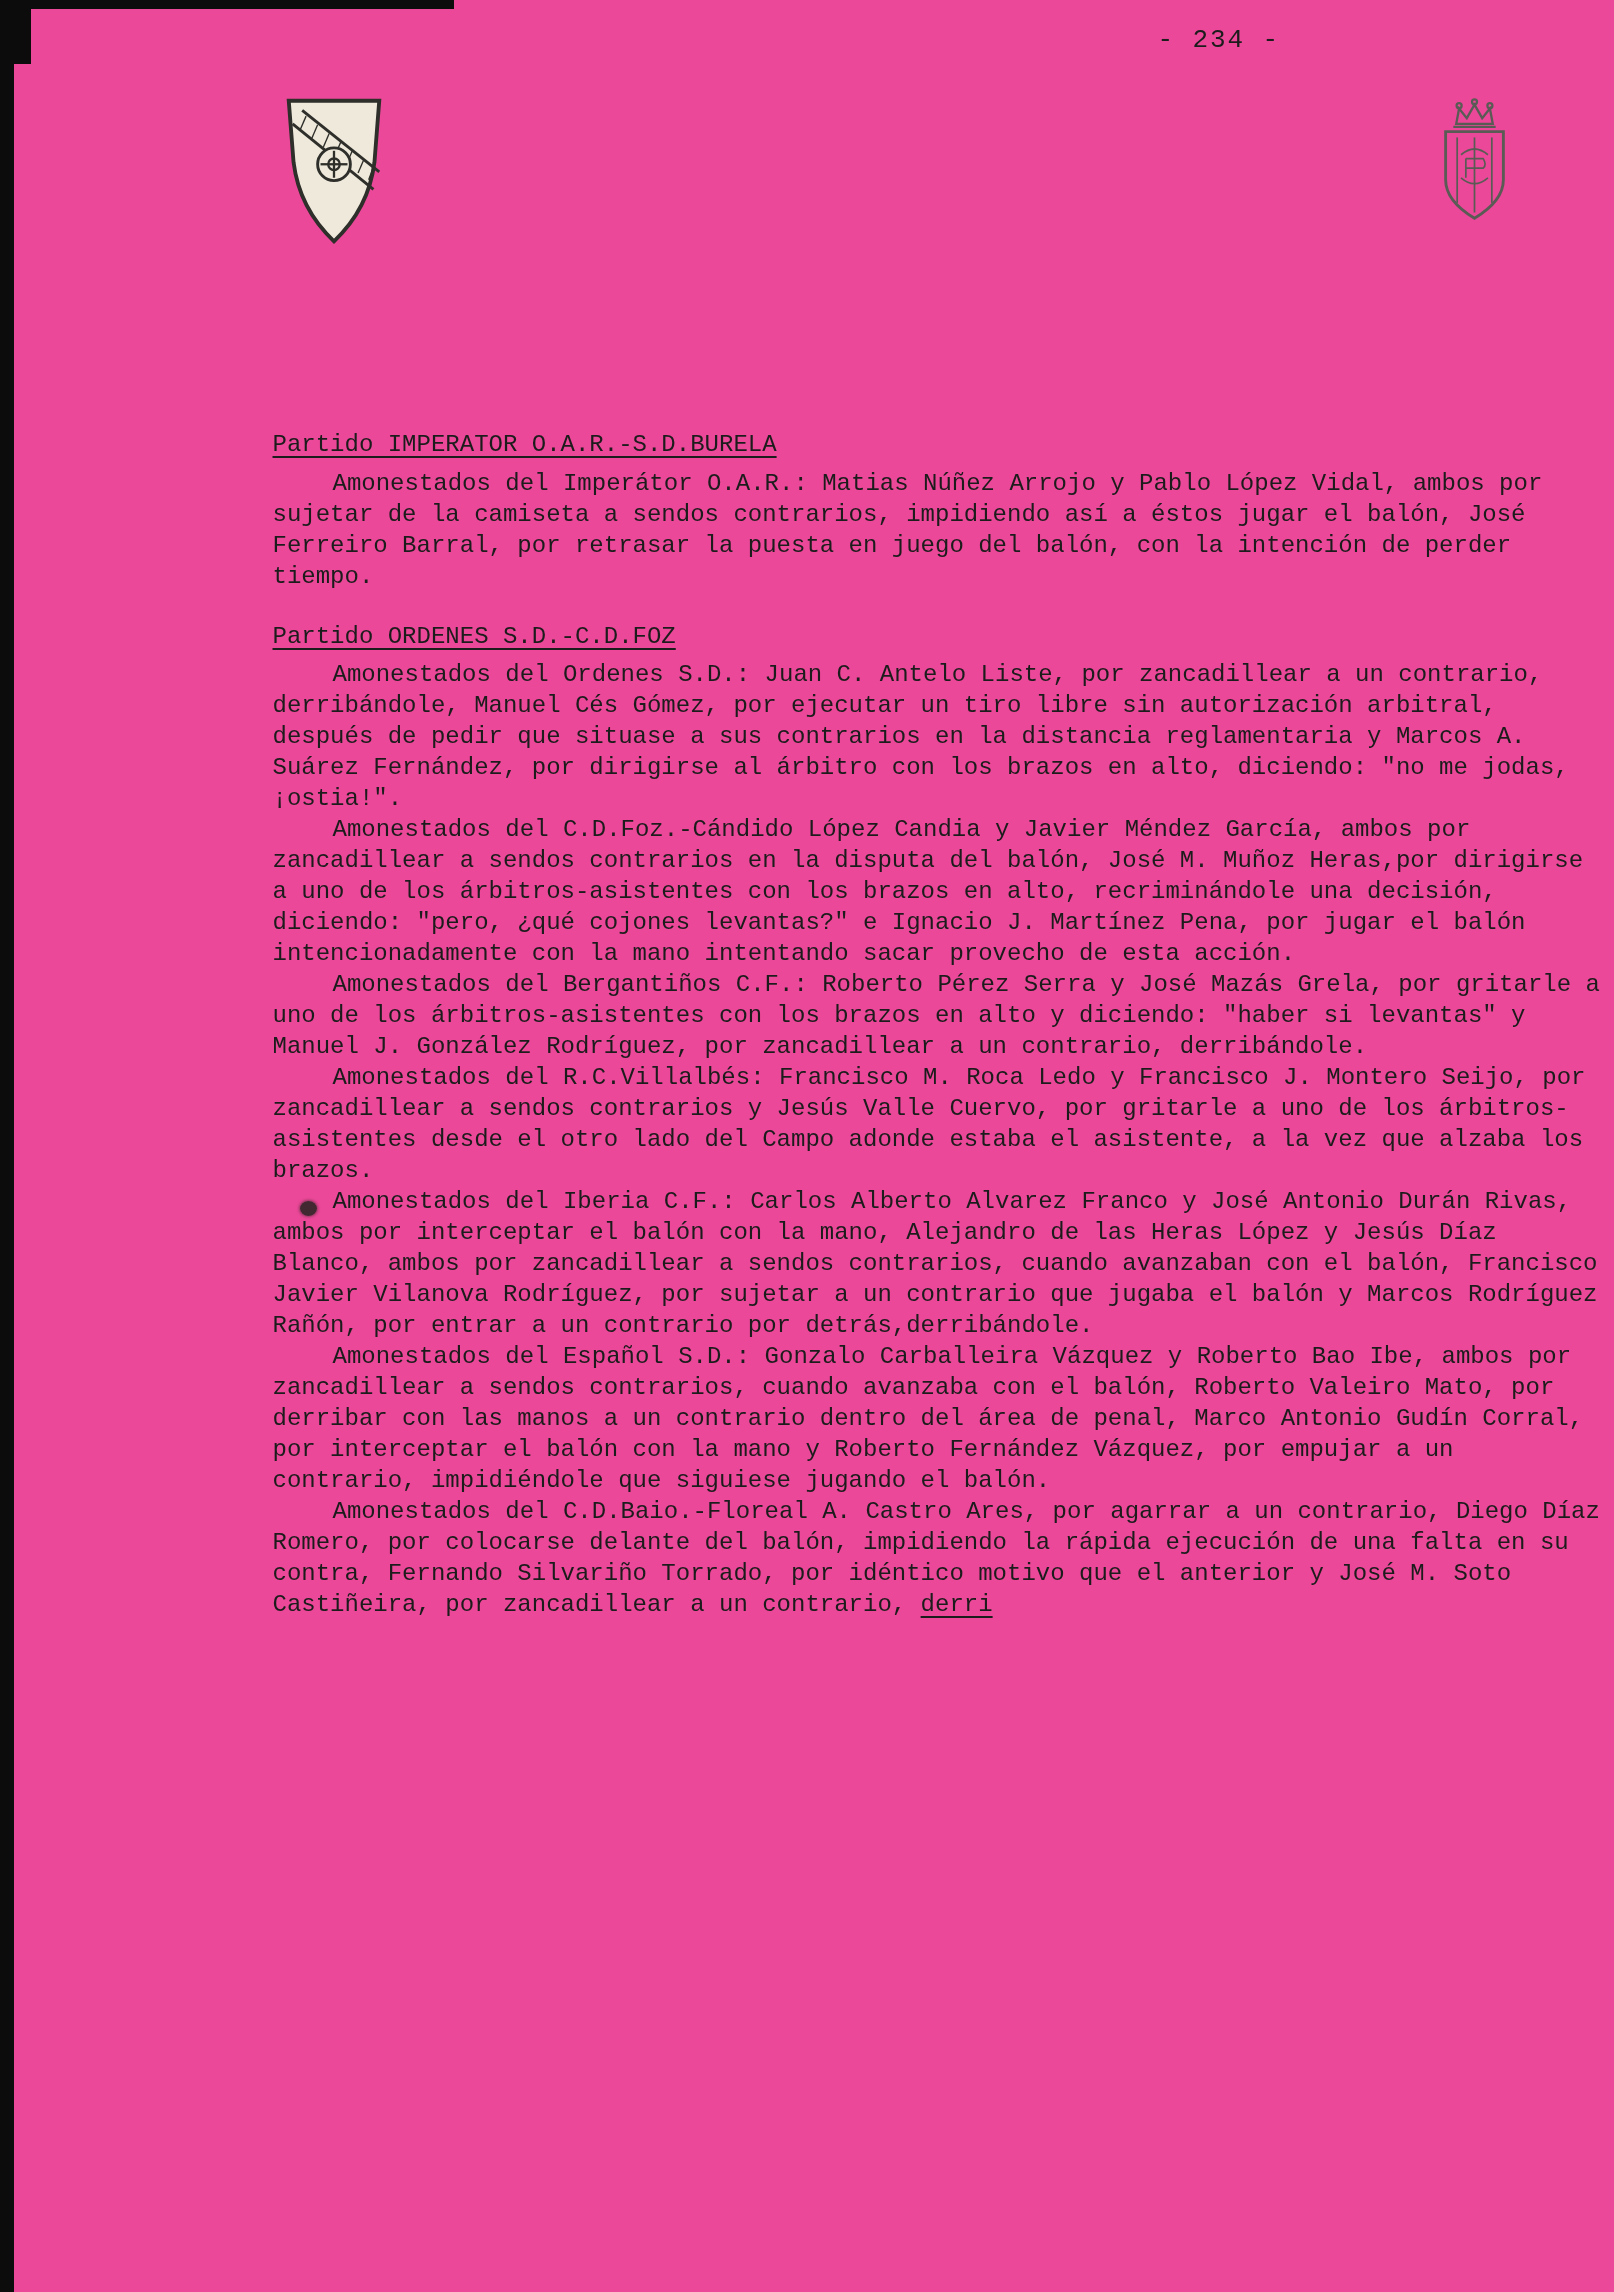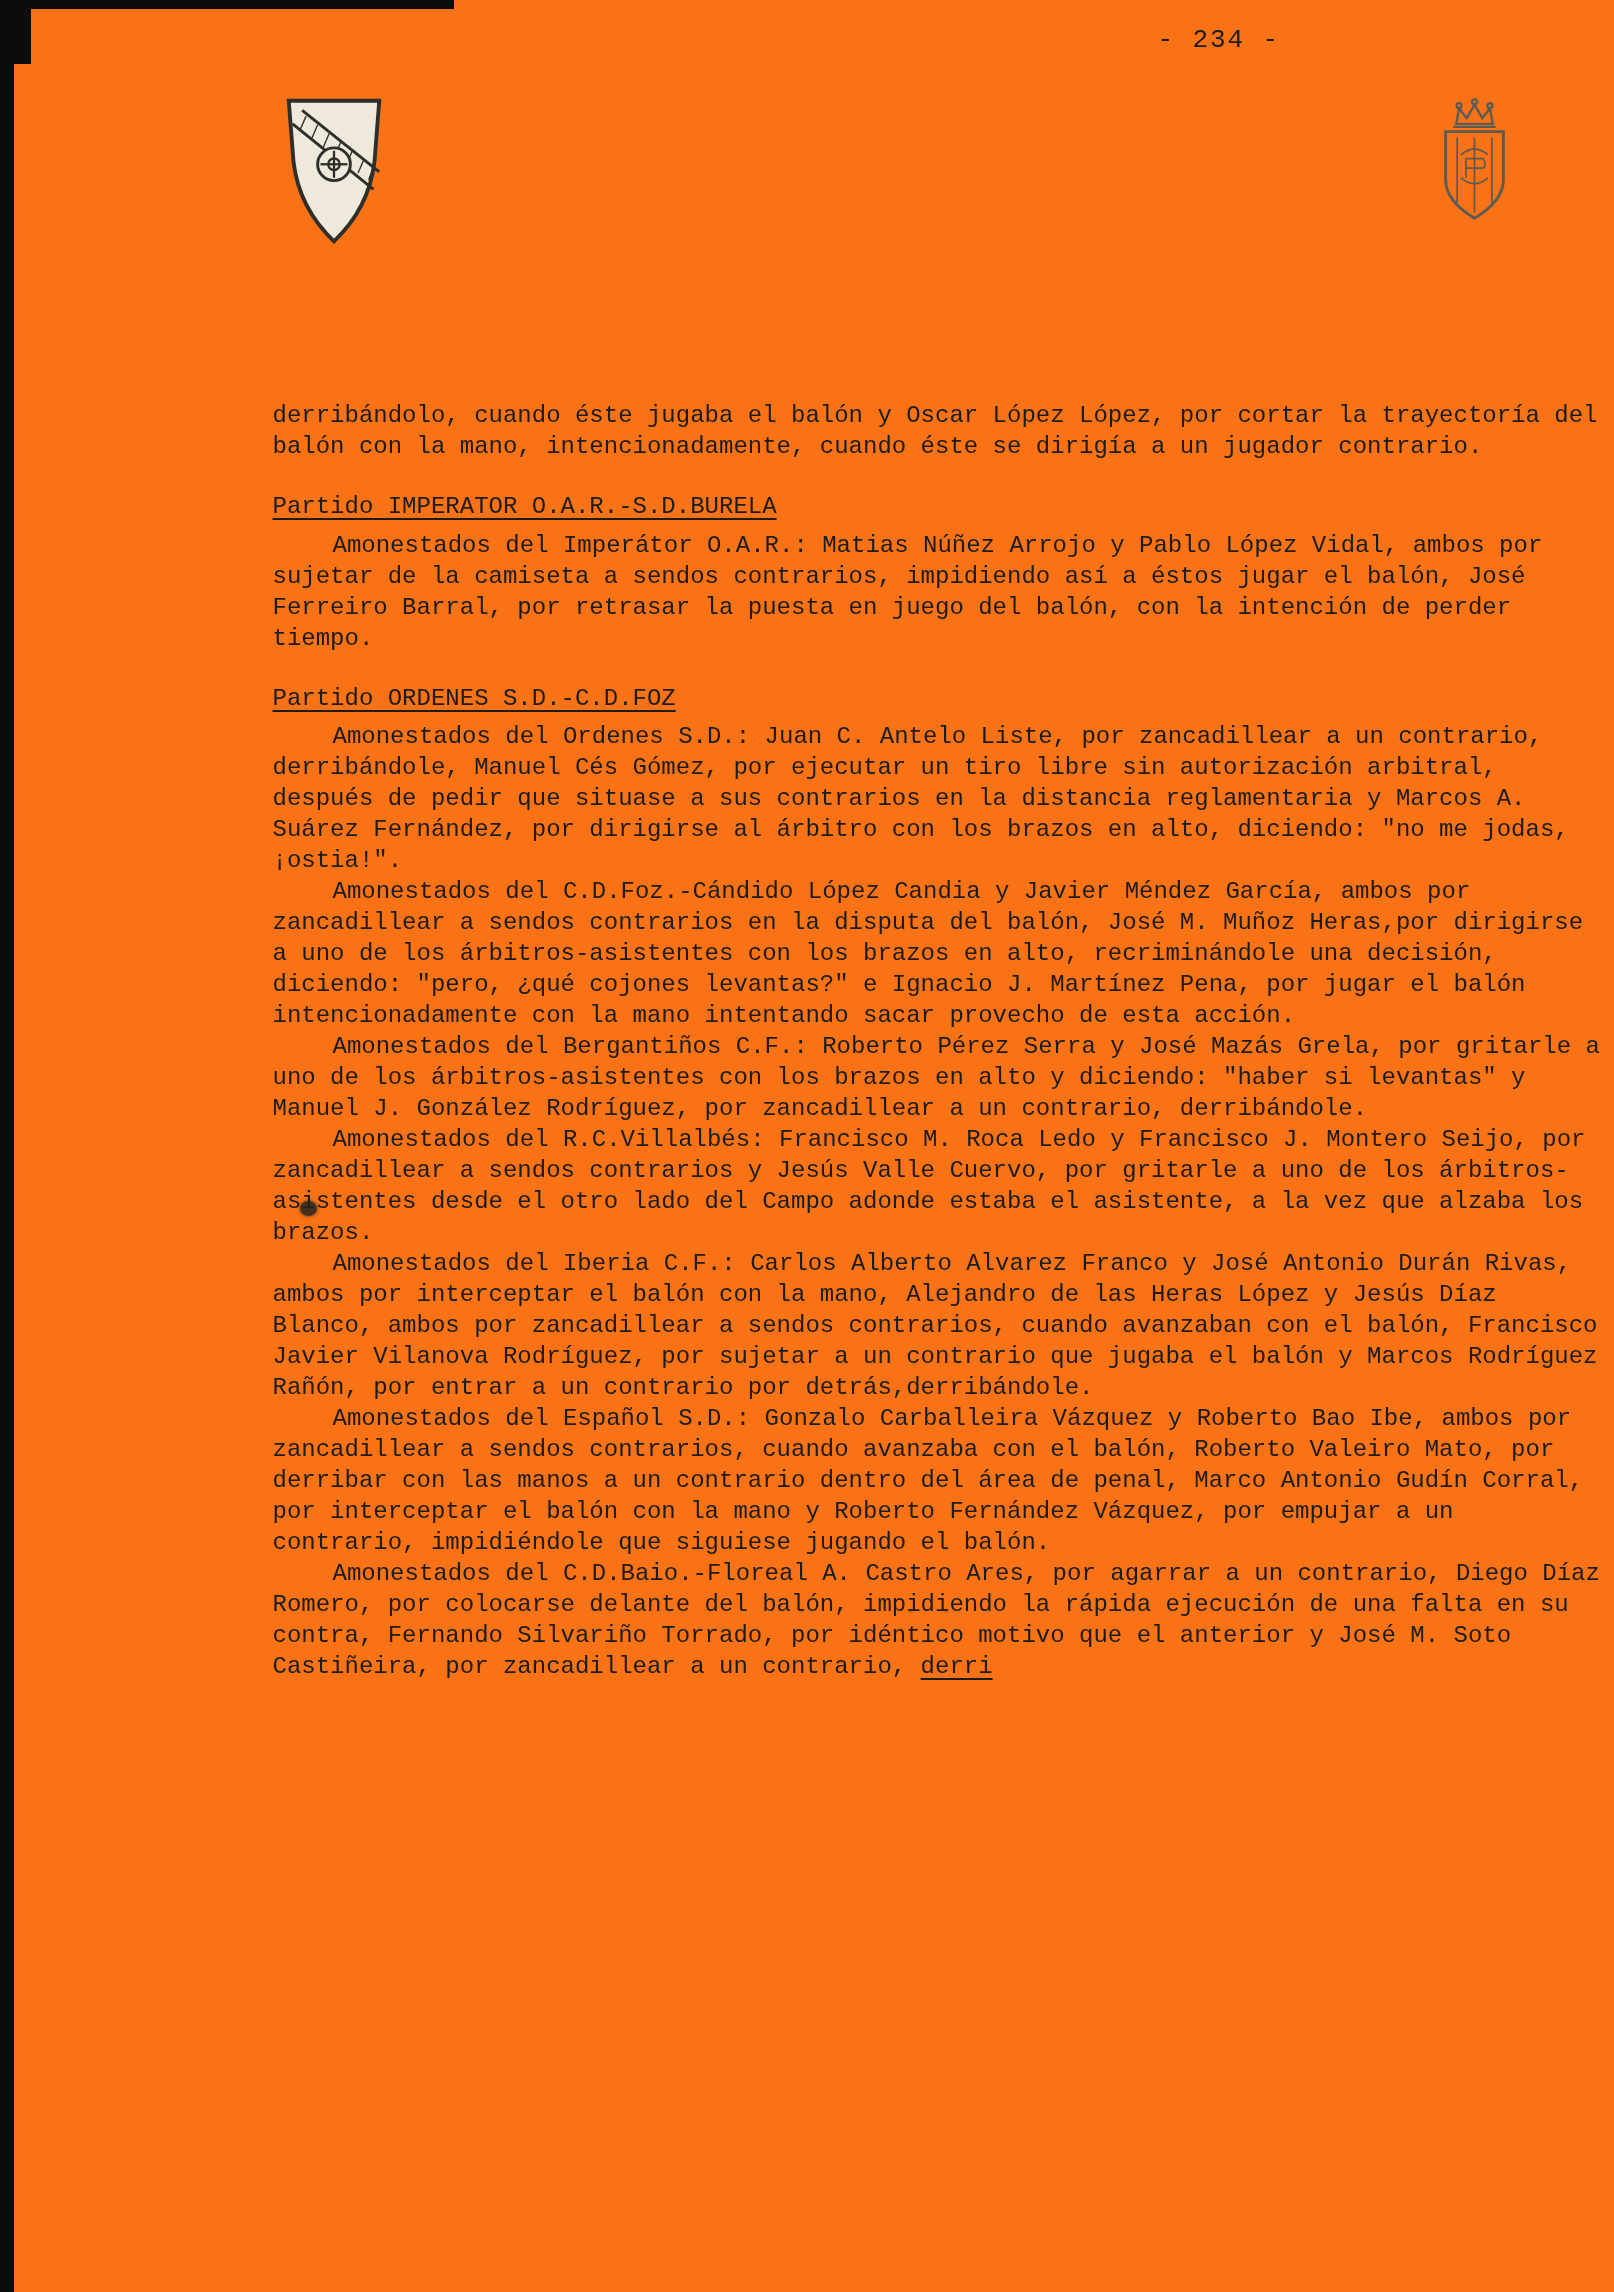--- a/index.html
+++ b/index.html
@@ -7,21 +7,21 @@
   body {
     position: relative;
     background: #0c0c0c;
     font-family: "Liberation Mono", "DejaVu Sans Mono", monospace;
     overflow: hidden;
   }
   .paper {
     position: absolute;
     left: 13.5px; top: 0; right: 0; bottom: 0;
     background: linear-gradient(155deg, #edе9dc 0%, #ebe7d9 30%, #e7e2d3 100%);
-    background-color: #f97316;
+    background-color: #ec4899;
   }
   .scan-edge-top {
     position: absolute; left: 0; top: 0;
     width: 454px; height: 8.7px;
     background: #0c0c0c;
   }
   .scan-corner {
     position: absolute; left: 0; top: 0;
     width: 31px; height: 64px;
     background: #0c0c0c;
@@ -144,21 +144,20 @@
         <line x1="65" y1="42" x2="65" y2="110"></line>
         <path d="M33 60 Q47 48 61 60"></path>
         <path d="M33 84 Q47 96 61 84"></path>
         <path d="M38 64 V84 M38 64 H56 Q60 70 56 74 H38"></path>
       </g>
     </svg>
   </div>
 
 
   <div class="body-text">
-    <p class="block">derribándolo, cuando éste jugaba el balón y Oscar López López, por cortar la trayectoría del balón con la mano, intencionadamente, cuando éste se dirigía a un jugador contrario.</p>
     <p class="block heading">Partido IMPERATOR O.A.R.-S.D.BURELA</p>
     <p class="block indent">Amonestados del Imperátor O.A.R.: Matias Núñez Arrojo y Pablo López Vidal, ambos por sujetar de la camiseta a sendos contrarios, impidiendo así a éstos jugar el balón, José Ferreiro Barral, por retrasar la puesta en juego del balón, con la intención de perder tiempo.</p>
     <p class="block heading">Partido ORDENES S.D.-C.D.FOZ</p>
     <p class="block indent">Amonestados del Ordenes S.D.: Juan C. Antelo Liste, por zancadillear a un contrario, derribándole, Manuel Cés Gómez, por ejecutar un tiro libre sin autorización arbitral, después de pedir que situase a sus contrarios en la distancia reglamentaria y Marcos A. Suárez Fernández, por dirigirse al árbitro con los brazos en alto, diciendo: "no me jodas,¡ostia!".</p>
     <p class="block indent">Amonestados del C.D.Foz.-Cándido López Candia y Javier Méndez García, ambos por zancadillear a sendos contrarios en la disputa del balón, José M. Muñoz Heras,por dirigirse a uno de los árbitros-asistentes con los brazos en alto, recriminándole una decisión, diciendo: "pero, ¿qué cojones levantas?" e Ignacio J. Martínez Pena, por jugar el balón intencionadamente con la mano intentando sacar provecho de esta acción.</p>
     <p class="block indent">Amonestados del Bergantiños C.F.: Roberto Pérez Serra y José Mazás Grela, por gritarle a uno de los árbitros-asistentes con los brazos en alto y diciendo: "haber si levantas" y Manuel J. González Rodríguez, por zancadillear a un contrario, derribándole.</p>
     <p class="block indent">Amonestados del R.C.Villalbés: Francisco M. Roca Ledo y Francisco J. Montero Seijo, por zancadillear a sendos contrarios y Jesús Valle Cuervo, por gritarle a uno de los árbitros-asistentes desde el otro lado del Campo adonde estaba el asistente, a la vez que alzaba los brazos.</p>
     <p class="block indent">Amonestados del Iberia C.F.: Carlos Alberto Alvarez Franco y José Antonio Durán Rivas, ambos por interceptar el balón con la mano, Alejandro de las Heras López y Jesús Díaz Blanco, ambos por zancadillear a sendos contrarios, cuando avanzaban con el balón, Francisco Javier Vilanova Rodríguez, por sujetar a un contrario que jugaba el balón y Marcos Rodríguez Rañón, por entrar a un contrario por detrás,derribándole.</p>
     <p class="block indent">Amonestados del Español S.D.: Gonzalo Carballeira Vázquez y Roberto Bao Ibe, ambos por zancadillear a sendos contrarios, cuando avanzaba con el balón, Roberto Valeiro Mato, por derribar con las manos a un contrario dentro del área de penal, Marco Antonio Gudín Corral, por interceptar el balón con la mano y Roberto Fernández Vázquez, por empujar a un contrario, impidiéndole que siguiese jugando el balón.</p>
     <p class="block indent"><span>Amonestados del C.D.Baio.-Floreal A. Castro Ares, por agarrar a un contrario, Diego Díaz Romero, por colocarse delante del balón, impidiendo la rápida ejecución de una falta en su contra, Fernando Silvariño Torrado, por idéntico motivo que el anterior y José M. Soto Castiñeira, por zancadillear a un contrario, </span><span class="u">derri</span></p>

